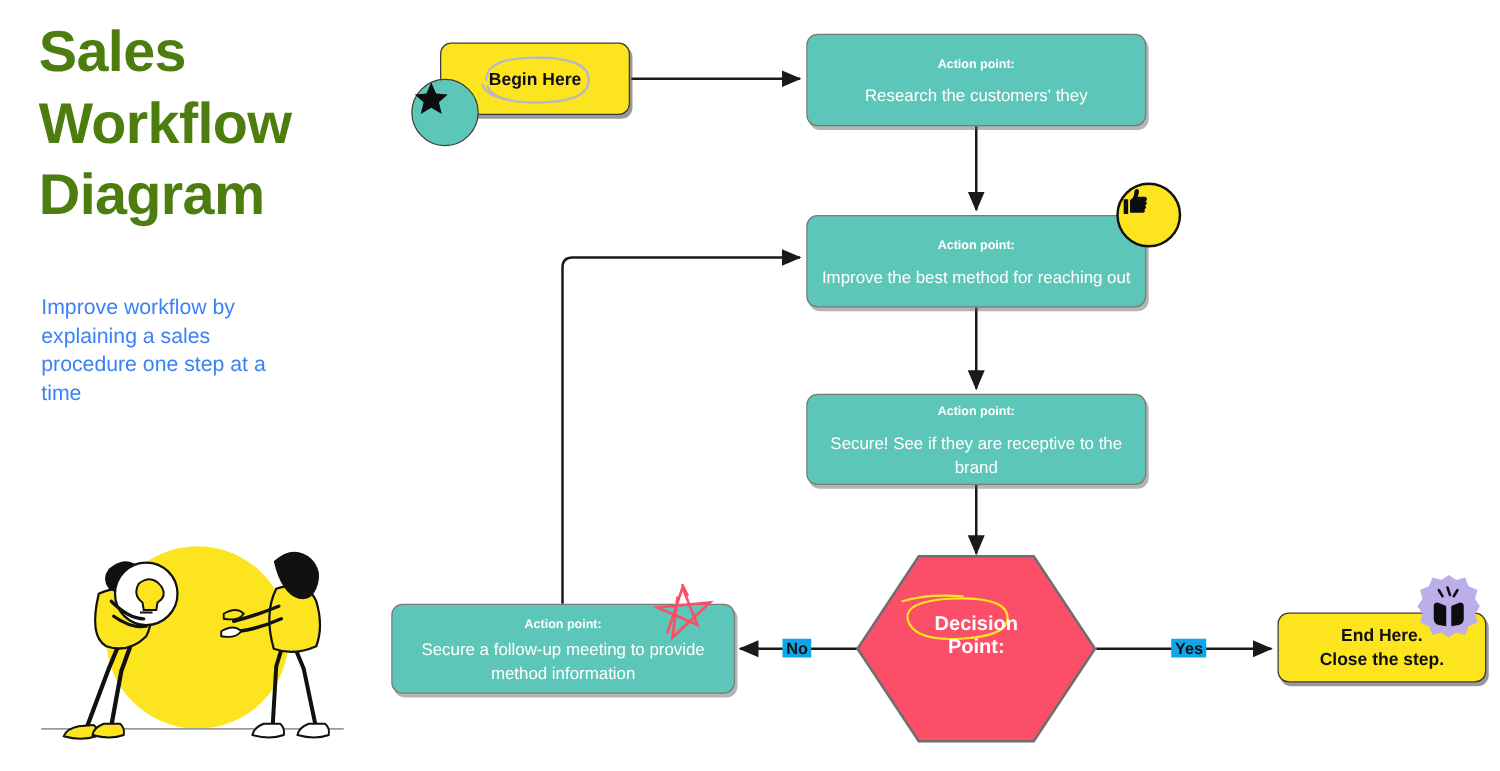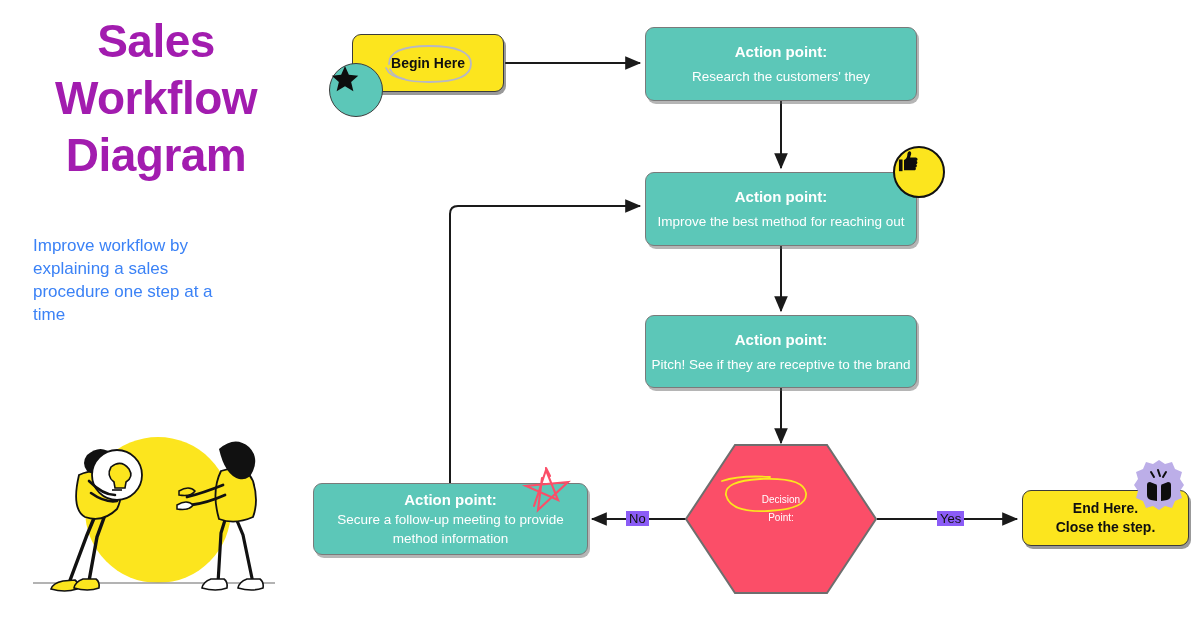--- a/index.html
+++ b/index.html
@@ -5,74 +5,73 @@
   html,body{margin:0;padding:0;}
   body{
     width:1200px;height:617px;background:#ffffff;overflow:hidden;
     font-family:"Liberation Sans",sans-serif;position:relative;
   }
   #canvas{position:absolute;left:0;top:0;width:1200px;height:617px;}
 
   
   .title{
     position:absolute;left:31px;top:13px;width:250px;
-    font-size:46px;line-height:57px;font-weight:bold;color:#a21caf;
+    font-size:46px;line-height:57px;font-weight:bold;color:#4d7c0f;
     letter-spacing:-0.5px;
-    text-align:center;
   }
   .subtitle{
     position:absolute;left:33px;top:234px;width:215px;
     font-size:17px;line-height:23px;color:#3b82f6;
   }
 
   
   .node{
     position:absolute;box-sizing:border-box;
     display:flex;flex-direction:column;align-items:center;justify-content:center;
     text-align:center;color:#ffffff;
   }
   .action{
     background:#5cc7b8;border:1px solid #7a7a7a;border-radius:9px;
     box-shadow:2px 3px 0 rgba(90,90,90,.45);
   }
-  .action .hdr{font-size:15px;font-weight:bold;line-height:19px;}
+  .action .hdr{font-size:10px;font-weight:bold;line-height:19px;}
   .action .bdy{font-size:13.5px;line-height:19px;font-weight:normal;}
   .action .hdr{margin-bottom:6px;}
   .action.tight .hdr{margin-bottom:1px;}
 
   .termbox{
     background:#fce51e;border:1px solid #3b3b3b;border-radius:9px;
     box-shadow:2px 3px 0 rgba(70,70,70,.55);
     color:#101010;font-weight:bold;font-size:14px;line-height:19px;
   }
 
   .hexwrap{position:absolute;}
   .hex-label{
     position:absolute;left:0;top:0;width:100%;height:100%;
     display:flex;flex-direction:column;align-items:center;justify-content:center;
     color:#ffffff;text-align:center;pointer-events:none;
   }
-  .hex-label .hdr{font-size:10px;font-weight:normal;line-height:18px;margin-bottom:20px;}
+  .hex-label .hdr{font-size:16px;font-weight:bold;line-height:18px;margin-bottom:20px;}
   .hex-label .bdy{font-size:13.5px;line-height:18px;}
 
   
   .badge{position:absolute;display:flex;align-items:center;justify-content:center;}
   .badge.star{
     width:52px;height:52px;border-radius:50%;background:#5cc7b8;
     border:1px solid #3d3d3d;
   }
   .badge.thumb{
     width:48px;height:48px;border-radius:50%;background:#fce51e;
     border:2.5px solid #121212;
   }
 
   
   .edge-label{
-    position:absolute;font-size:13px;color:#111;background:#8b5cf6;
-    padding:0 3px;line-height:15px;
+    position:absolute;font-size:13px;color:#111;background:#0ea5e9;
+    padding:0 3px;line-height:15px;font-weight:bold;
   }
 
   svg{position:absolute;left:0;top:0;}
   .lines{width:1200px;height:617px;pointer-events:none;}
 </style>
 </head>
 <body>
 
 <div id="canvas">
 
@@ -157,21 +156,21 @@
 
   <div class="badge thumb" style="left:893px;top:146px;">
     <svg width="27" height="27" viewBox="0 0 24 24">
       <path d="M3.5 10.2h3.2v10.4H3.5z" fill="#0d0d0d"></path>
       <path d="M8 10.6c1.8-.6 2.6-2.2 2.9-4 .2-1.4.1-3 1.4-3.6 1.3-.5 2.2.5 2.1 1.9-.1 1.3-.7 2.4-1 3.5h4.9c1.2 0 2 .9 1.7 2-.1.5-.5.9-1 1.1.8.3 1.1 1.2.8 2-.2.5-.6.8-1.1 1 .7.4.9 1.2.6 1.9-.2.5-.7.8-1.2.9.5.4.6 1.1.3 1.7-.3.5-.9.8-1.6.8H8z" fill="#0d0d0d"></path>
     </svg>
   </div>
 
   <div class="node action" style="left:645px;top:315px;width:272px;height:73px;">
     <span class="hdr">Action point:</span>
-    <span class="bdy">Pitch! See if they are receptive to the brand</span>
+    <span class="bdy">Secure! See if they are receptive to the brand</span>
   </div>
 
   <div class="node action tight" style="left:313px;top:483px;width:275px;height:72px;">
     <span class="hdr">Action point:</span>
     <span class="bdy" style="max-width:250px;">Secure a follow-up meeting to provide method information</span>
   </div>
 
   <svg style="left:516px;top:462px;width:62px;height:56px;" viewBox="0 0 62 56">
     <g fill="none" stroke="#FB4E68" stroke-width="2.1" stroke-linecap="round">
       <path d="M18 44 L30 8 L42 38 L10 24 L52 20 L22 48 L26 16"></path>

